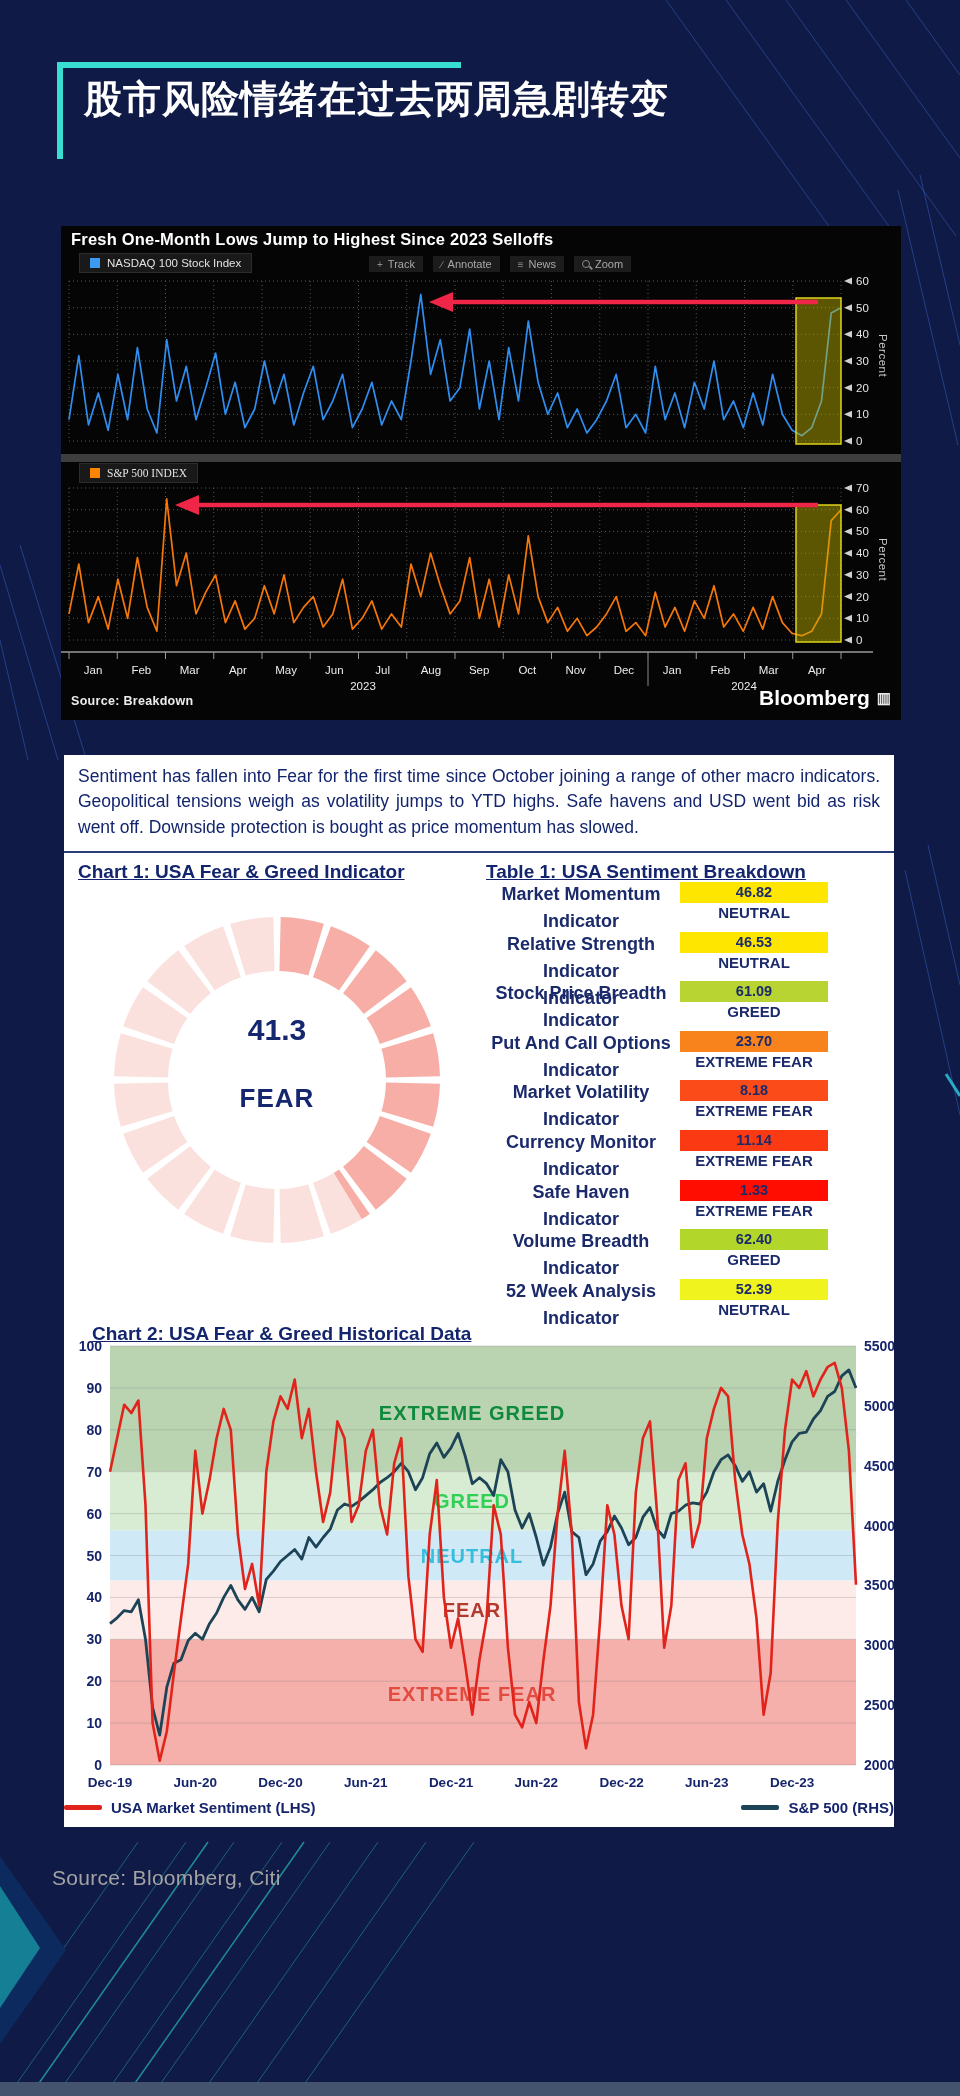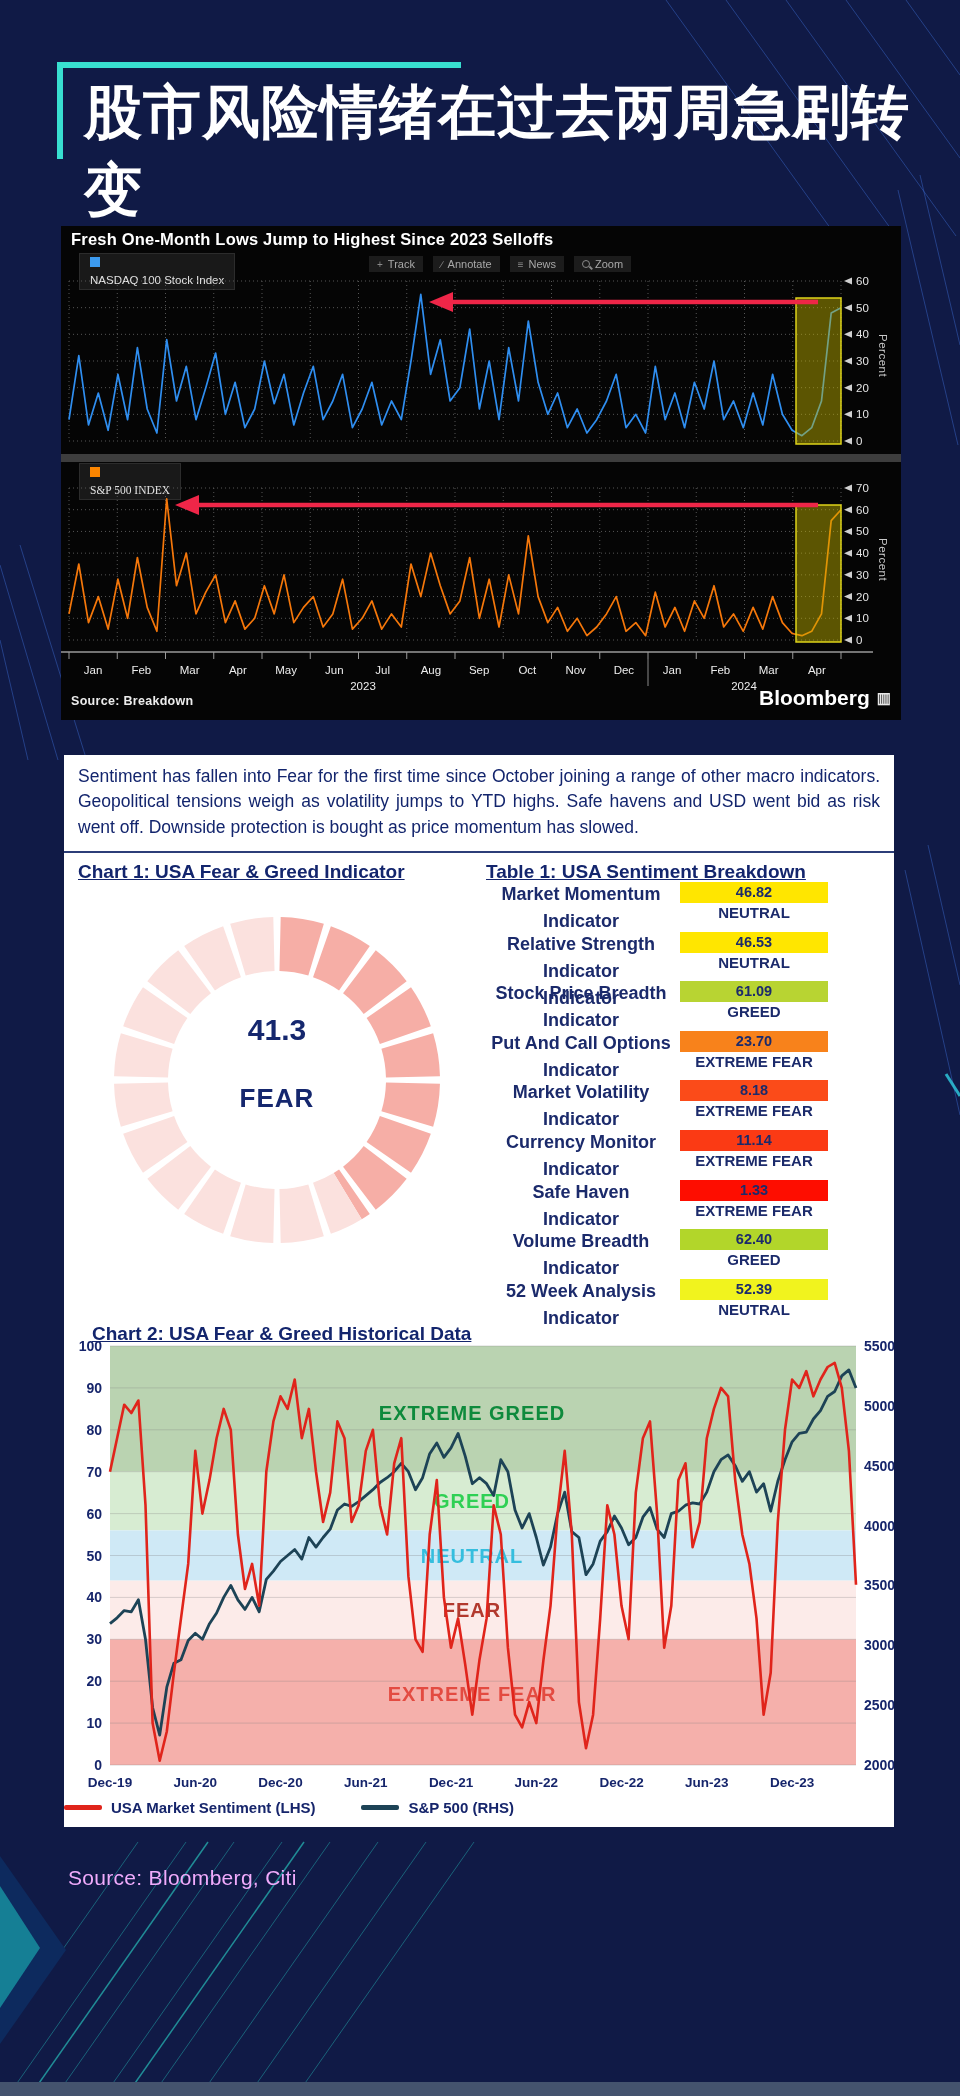--- a/index.html
+++ b/index.html
@@ -4,31 +4,31 @@
 <style>
   html,body{margin:0;padding:0;background:#101a46;}
   .page{position:relative;width:960px;height:2096px;background:#101a46;overflow:hidden;
         font-family:"Liberation Sans",sans-serif;}
   .abs{position:absolute;}
   svg{font-family:"Liberation Sans",sans-serif;}
 
   
   .hdr-bar-top{left:57px;top:62px;width:404px;height:6px;background:#38dfd0;}
   .hdr-bar-left{left:57px;top:62px;width:6px;height:97px;background:#38dfd0;}
-  .hdr-title{left:84px;top:74px;width:840px;color:#ffffff;font-size:58px;font-weight:bold;letter-spacing:1px;}
+  .hdr-title{left:84px;top:74px;width:840px;color:#ffffff;font-size:38px;font-weight:bold;letter-spacing:1px;}
 
   
   .bbg{left:53px;top:226px;width:840px;height:494px;background:#050505;margin-left:8px;}
   .bbg-title{position:absolute;left:10px;top:4px;color:#fff;font-weight:bold;font-size:16.5px;letter-spacing:.2px;white-space:nowrap;}
   .bbg-toolbar{position:absolute;left:308px;top:30px;display:flex;gap:10px;}
   .tbi{display:flex;align-items:center;gap:5px;background:#1c1c1c;color:#a8a8a8;font-size:11px;padding:2px 8px;}
   .tbico{color:#8a8a8a;font-size:10px;}
   .mag{width:6px;height:6px;border:1.5px solid #8a8a8a;border-radius:50%;position:relative;display:inline-block;}
   .mag::after{content:'';position:absolute;width:4px;height:1.5px;background:#8a8a8a;transform:rotate(45deg);right:-3.5px;bottom:-1px;}
-  .legend-chip{position:absolute;display:flex;align-items:flex-start;gap:7px;background:#191919;border:1px solid #2c2c2c;color:#e2e2e2;font-size:11.5px;padding:3px 10px;white-space:nowrap;flex-direction:column;}
+  .legend-chip{position:absolute;display:flex;align-items:center;gap:7px;background:#191919;border:1px solid #2c2c2c;color:#e2e2e2;font-size:11.5px;padding:3px 10px;white-space:nowrap;}
   #leg1{left:18px;top:27px;}
   #leg2{left:18px;top:237px;font-family:Liberation Serif, serif;}
   .sw{width:10px;height:10px;display:inline-block;}
   .pct{position:absolute;writing-mode:vertical-rl;color:#c8c8c8;font-size:11.5px;letter-spacing:.5px;}
   .bbg-src{position:absolute;left:10px;top:468px;color:#ededed;font-size:12.5px;font-weight:bold;letter-spacing:.3px;}
   .bbg-logo{position:absolute;right:10px;top:460px;color:#fff;font-size:21px;font-weight:bold;display:flex;align-items:center;gap:7px;}
   .bbg-logo-ico{font-size:15px;color:#e8e8e8;}
 
   
   .wp{left:64px;top:755px;width:830px;height:1072px;background:#ffffff;}
@@ -40,25 +40,25 @@
   #c2t{left:12px;top:552px;}
   .donut-wrap{position:absolute;left:28px;top:140px;width:370px;height:370px;}
   .donut-val{position:absolute;left:0;top:118px;width:370px;text-align:center;color:#15276e;font-size:30px;font-weight:bold;}
   .donut-lab{position:absolute;left:0;top:188px;width:370px;text-align:center;color:#15276e;font-size:26px;font-weight:bold;letter-spacing:1px;}
   #t1rows{position:absolute;left:422px;top:124px;width:400px;}
   .t1row{position:relative;height:49.6px;}
   .t1label{position:absolute;left:0;top:2px;width:190px;color:#1b2a6b;font-size:18px;font-weight:bold;line-height:1.5;text-align:center;}
   .t1badge{position:absolute;left:194px;top:3px;width:148px;height:21px;color:#1b2a6b;font-size:14.5px;font-weight:bold;text-align:center;line-height:21px;}
   .t1status{position:absolute;left:194px;top:25px;width:148px;color:#1b2a6b;font-size:15px;font-weight:bold;text-align:center;}
   .hist-wrap{position:absolute;left:0;top:575px;width:830px;height:465px;}
-  .hist-legend{position:absolute;left:0;top:1044px;width:830px;display:flex;justify-content:flex-start;gap:46px;align-items:center;}
+  .hist-legend{position:absolute;left:0;top:1044px;width:830px;display:flex;justify-content:space-between;gap:46px;align-items:center;}
   .hl-item{display:flex;align-items:center;gap:9px;color:#16256b;font-size:15px;font-weight:bold;}
   .lg-swatch{width:38px;height:4.5px;border-radius:2px;display:inline-block;}
 
-  .src-note{left:68px;top:1866px;color:#f0abfc;font-size:21px;letter-spacing:.3px;}
+  .src-note{left:52px;top:1866px;color:#a3a3a3;font-size:21px;letter-spacing:.3px;}
   .brand{left:0;top:1948px;width:960px;display:flex;justify-content:center;align-items:center;gap:16px;}
   .brand-text{color:#ffffff;font-size:41px;font-weight:bold;letter-spacing:.5px;}
   .bottom-strip{left:0;top:2082px;width:960px;height:14px;background:#44536e;}
 </style>
 </head>
 <body>
 
 <div class="page">
 
   <svg class="abs" width="960" height="2096" style="left:0;top:0;">

